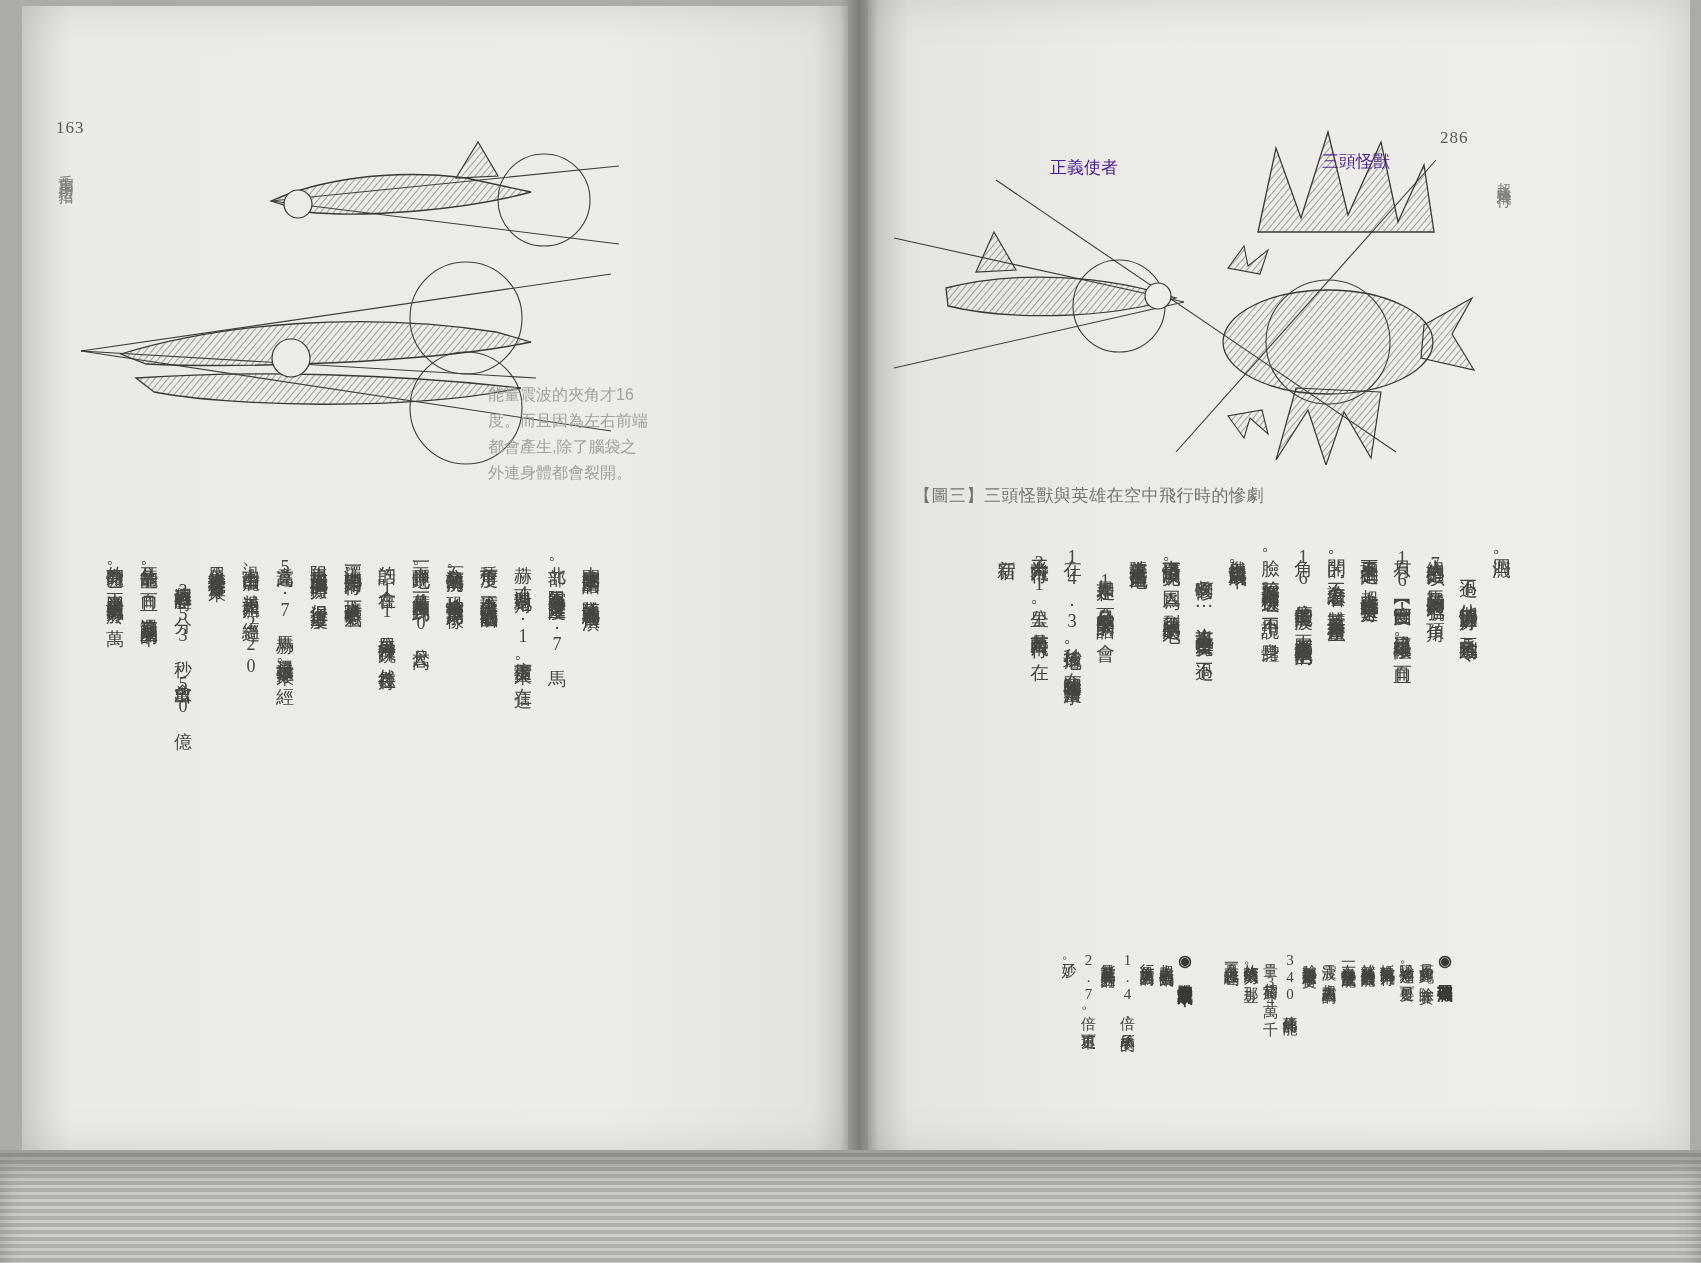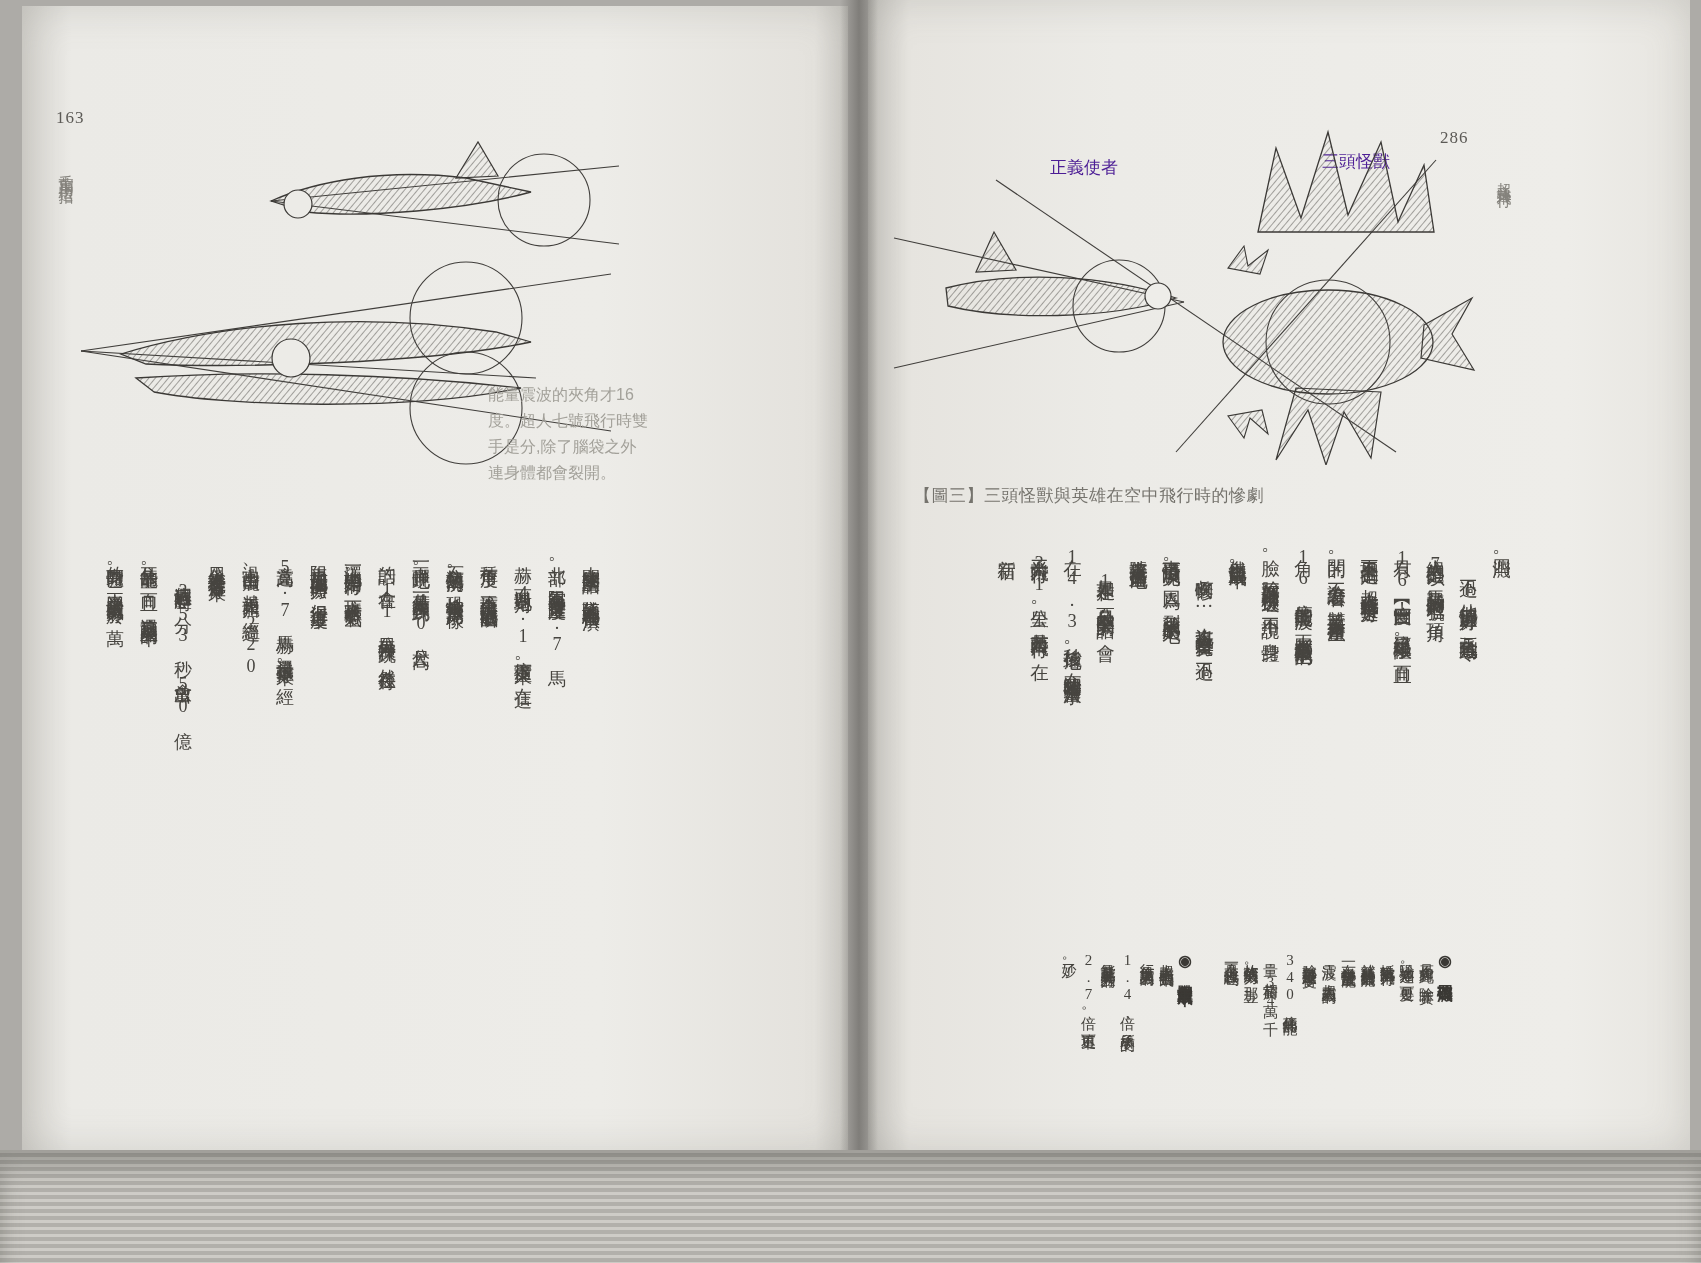--- a/index.html
+++ b/index.html
@@ -38,21 +38,21 @@
   .illus{position:absolute;}
   svg{display:block;}
 </style>
 </head>
 <body>
 
 <div class="photo">
 
   <div class="page page-left"></div>
 
-  <div class="pagenum" style="left:56px;top:108px;">163</div>
+  <div class="pagenum" style="left:56px;top:118px;">163</div>
 
   <div class="margin-title vtext" style="left:56px;top:162px;height:300px;">千萬別用這招!</div>
 
   <div class="illus" style="left:66px;top:126px;">
     <svg width="560" height="350" viewBox="0 0 560 350">
       <defs>
         <pattern id="h1" width="5" height="5" patternUnits="userSpaceOnUse" patternTransform="rotate(40)">
           <line x1="0" y1="0" x2="0" y2="5" stroke="#54524e" stroke-width="1"></line>
         </pattern>
       </defs>
@@ -70,21 +70,21 @@
         <line x1="15" y1="225" x2="470" y2="252"></line>
         <circle cx="400" cy="192" r="56"></circle>
         <circle cx="400" cy="282" r="56"></circle>
       </g>
       <path d="M55,228 C160,196 300,186 430,206 L465,216 C360,238 170,242 80,238 Z" fill="url(#h1)" stroke="#3b3936" stroke-width="1.3"></path>
       <path d="M70,252 C190,244 330,248 455,262 C340,286 160,280 88,266 Z" fill="url(#h1)" stroke="#3b3936" stroke-width="1.3"></path>
       <circle cx="225" cy="232" r="19" fill="#ecebe7" stroke="#3b3936" stroke-width="1.2"></circle>
     </svg>
   </div>
 
-  <div class="fig-note" style="left:488px;top:382px;width:164px;">能量震波的夾角才16度。超人七號飛行時雙手是分,除了腦袋之外連身體都會裂開。</div>
+  <div class="fig-note" style="left:488px;top:382px;width:164px;">能量震波的夾角才16度。而且因為左右前端都會產生,除了腦袋之外連身體都會裂開。</div>
 
 
   <div class="body-cols cols-left vtext">
     <div>上空開始墜落的話,墜落的地點會在橫濱</div>
     <div>北部。空氣阻力會使得速度降至5.7馬</div>
     <div>赫,而以對地角4.1度衝撞下來。在這</div>
     <div>種角度下,應該不會出現撞入地底砸出隕</div>
     <div>石坑之類的情況。恐怕會像打水漂兒那樣</div>
     <div>一再彈跳吧。若是第一次彈跳到40公尺高</div>
     <div>的話,會在11公里外再次彈跳,然後在丹</div>

